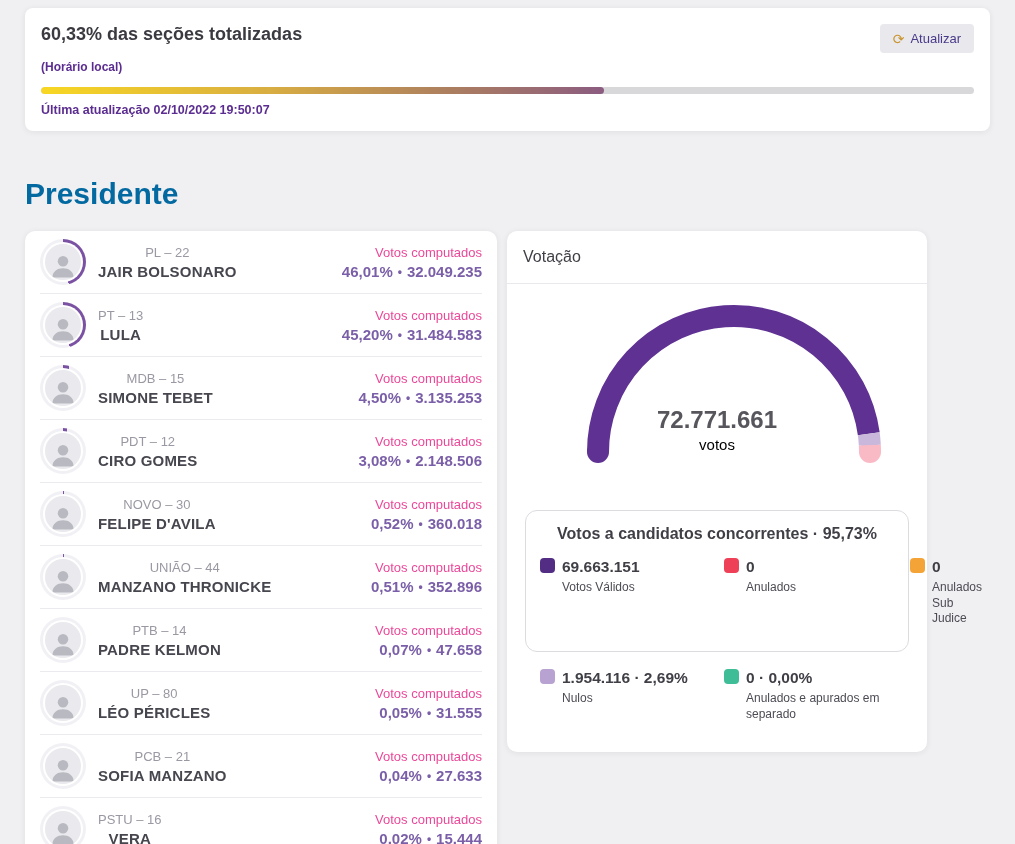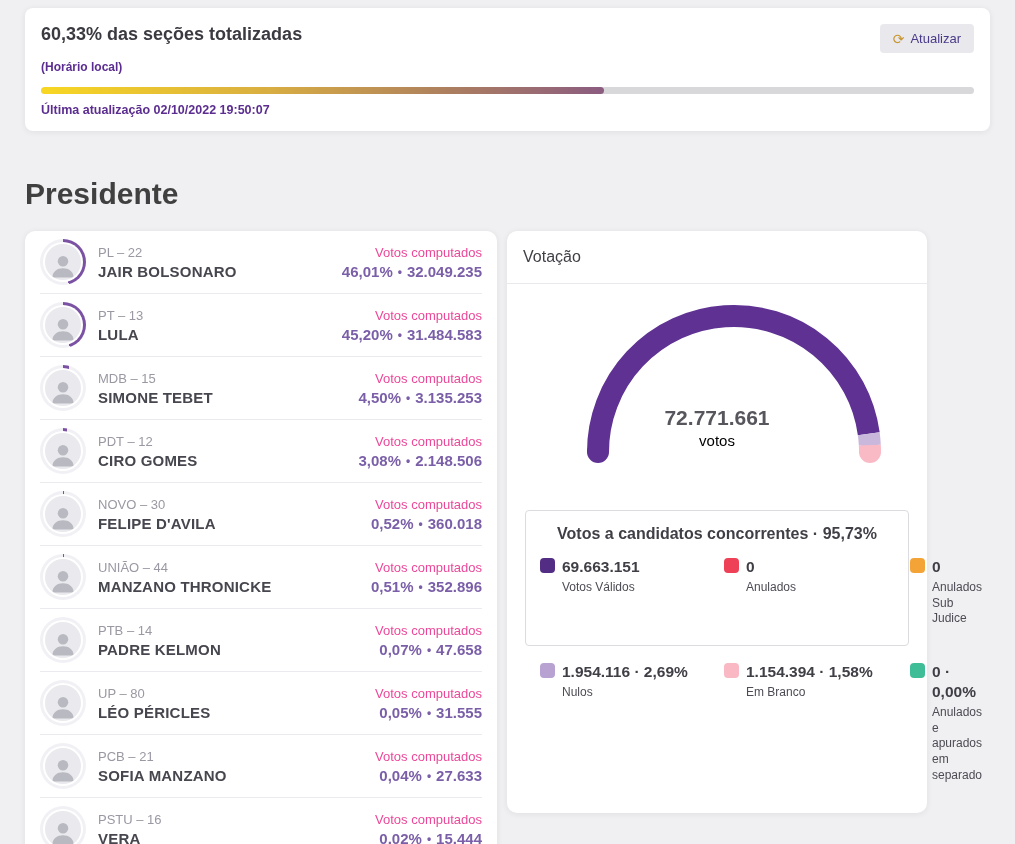--- a/index.html
+++ b/index.html
@@ -27,21 +27,21 @@
   .refresh-icon { color:#c9952e; font-size:14px; line-height:1; }
   .status-subtitle { color:#5b2d90; font-size:12px; font-weight:bold; margin-top:7px; }
   .progress-track { margin-top:13px; height:7px; border-radius:4px; background:#d8d7da; overflow:hidden; }
   .progress-fill {
     height:100%; border-radius:4px; width:0;
     background:linear-gradient(90deg,#f8d723 0%,#d9ae41 40%,#a97b62 75%,#8b5c80 100%);
   }
   .status-update { color:#5b2d90; font-size:12.5px; font-weight:bold; margin-top:9px; }
 
   
-  .page-title { font-size:30px; font-weight:bold; color:#404040; margin:46px 0 20px 0; }
+  .page-title { font-size:30px; font-weight:bold; color:#0369a1; margin:46px 0 20px 0; }
 
   
   .content { display:flex; gap:10px; align-items:flex-start; }
   .candidates-card { width:472px; }
   .votacao-card { width:420px; }
 
   
   .rows { padding:0 15px; }
   .candidate-row { display:flex; align-items:center; min-height:62px; padding:8px 0; }
   .candidate-row + .candidate-row { border-top:1px solid #ebeaee; }
@@ -50,38 +50,38 @@
     width:46px; height:46px; border-radius:50%; flex-shrink:0;
     background:conic-gradient(#7b52a3 calc(var(--p,0)*1%), #f1f0f4 0);
     display:flex; align-items:center; justify-content:center;
   }
   .avatar-inner { width:40px; height:40px; border-radius:50%; background:#fff;
     display:flex; align-items:center; justify-content:center; }
   .avatar-photo { width:36px; height:36px; border-radius:50%; background:#e9e9ee;
     overflow:hidden; display:flex; align-items:flex-end; justify-content:center; }
   .avatar-photo svg { width:30px; height:30px; display:block; }
 
-  .cand-info { margin-left:12px; }
+  .cand-info { margin-left:12px;text-align:center; }
   .cand-party { font-size:13px; color:#9a98a2; }
   .cand-name { font-size:15px; font-weight:bold; color:#46464e; margin-top:3px; letter-spacing:.2px; }
   .cand-votes { margin-left:auto; text-align:right; }
   .votes-label { font-size:13px; color:#ec4899; }
   .votes-value { font-size:15px; font-weight:bold; color:#7a5fa8; margin-top:3px; }
   .votes-value .bullet { font-size:12px; padding:0 5px; vertical-align:1px; }
 
   
   .votacao-header { padding:17px 16px; font-size:16px; color:#3f3f46; border-bottom:1px solid #e9e8ec; }
   .gauge-wrap { position:relative; margin-top:6px; }
   .gauge-svg { display:block; width:471px; height:180px; }
   .gauge-center { position:absolute; left:0; right:0; top:116px; text-align:center; }
-  .gauge-total { font-size:21px; font-weight:bold; color:#56565c; }
+  .gauge-total { font-size:24px; font-weight:bold; color:#56565c; }
   .gauge-total-label { font-size:15px; color:#000000; margin-top:2px; }
 
   .legend-wrap { padding:40px 18px 22px 18px; }
-  .legend-box { border:1px solid #dcdbe0; border-radius:4px; padding:14px 14px 18px 14px; }
+  .legend-box { border:1px solid #dcdbe0; border-radius:12px; padding:14px 14px 24px 14px; }
   .legend-box-title { text-align:center; font-size:16px; font-weight:bold; color:#3f3f46; }
   .legend-grid { display:grid; grid-template-columns:160px 162px auto; column-gap:24px; margin-top:14px; }
   .legend-item { position:relative; padding-left:22px; }
   .swatch { position:absolute; left:0; top:1px; width:15px; height:15px; border-radius:4px; background:#ccc; }
   .legend-value { font-size:15.5px; font-weight:bold; color:#3f3f46; line-height:1.3; }
   .legend-label { font-size:12px; color:#4c4c54; margin-top:3px; line-height:1.3; }
   .legend-row2 { margin:16px 15px 8px 15px; }
 </style>
 </head>
 <body>
@@ -351,25 +351,20 @@
           </div>
         </div>
 
         <div class="legend-grid legend-row2">
           <div class="legend-item">
             <span class="swatch" style="background: rgb(183, 162, 209);"></span>
             <div class="legend-value">1.954.116 · 2,69%</div>
             <div class="legend-label">Nulos</div>
           </div>
           <div class="legend-item">
-            <span class="swatch" style="background: rgb(249, 184, 195);"></span>
-            <div class="legend-value">1.154.394 · 1,58%</div>
-            <div class="legend-label">Em Branco</div>
-          </div>
-          <div class="legend-item">
             <span class="swatch" style="background: rgb(63, 189, 151);"></span>
             <div class="legend-value">0 · 0,00%</div>
             <div class="legend-label">Anulados e apurados em separado</div>
           </div>
         </div>
       </div>
     </div>
 
   </div>
 </div>

